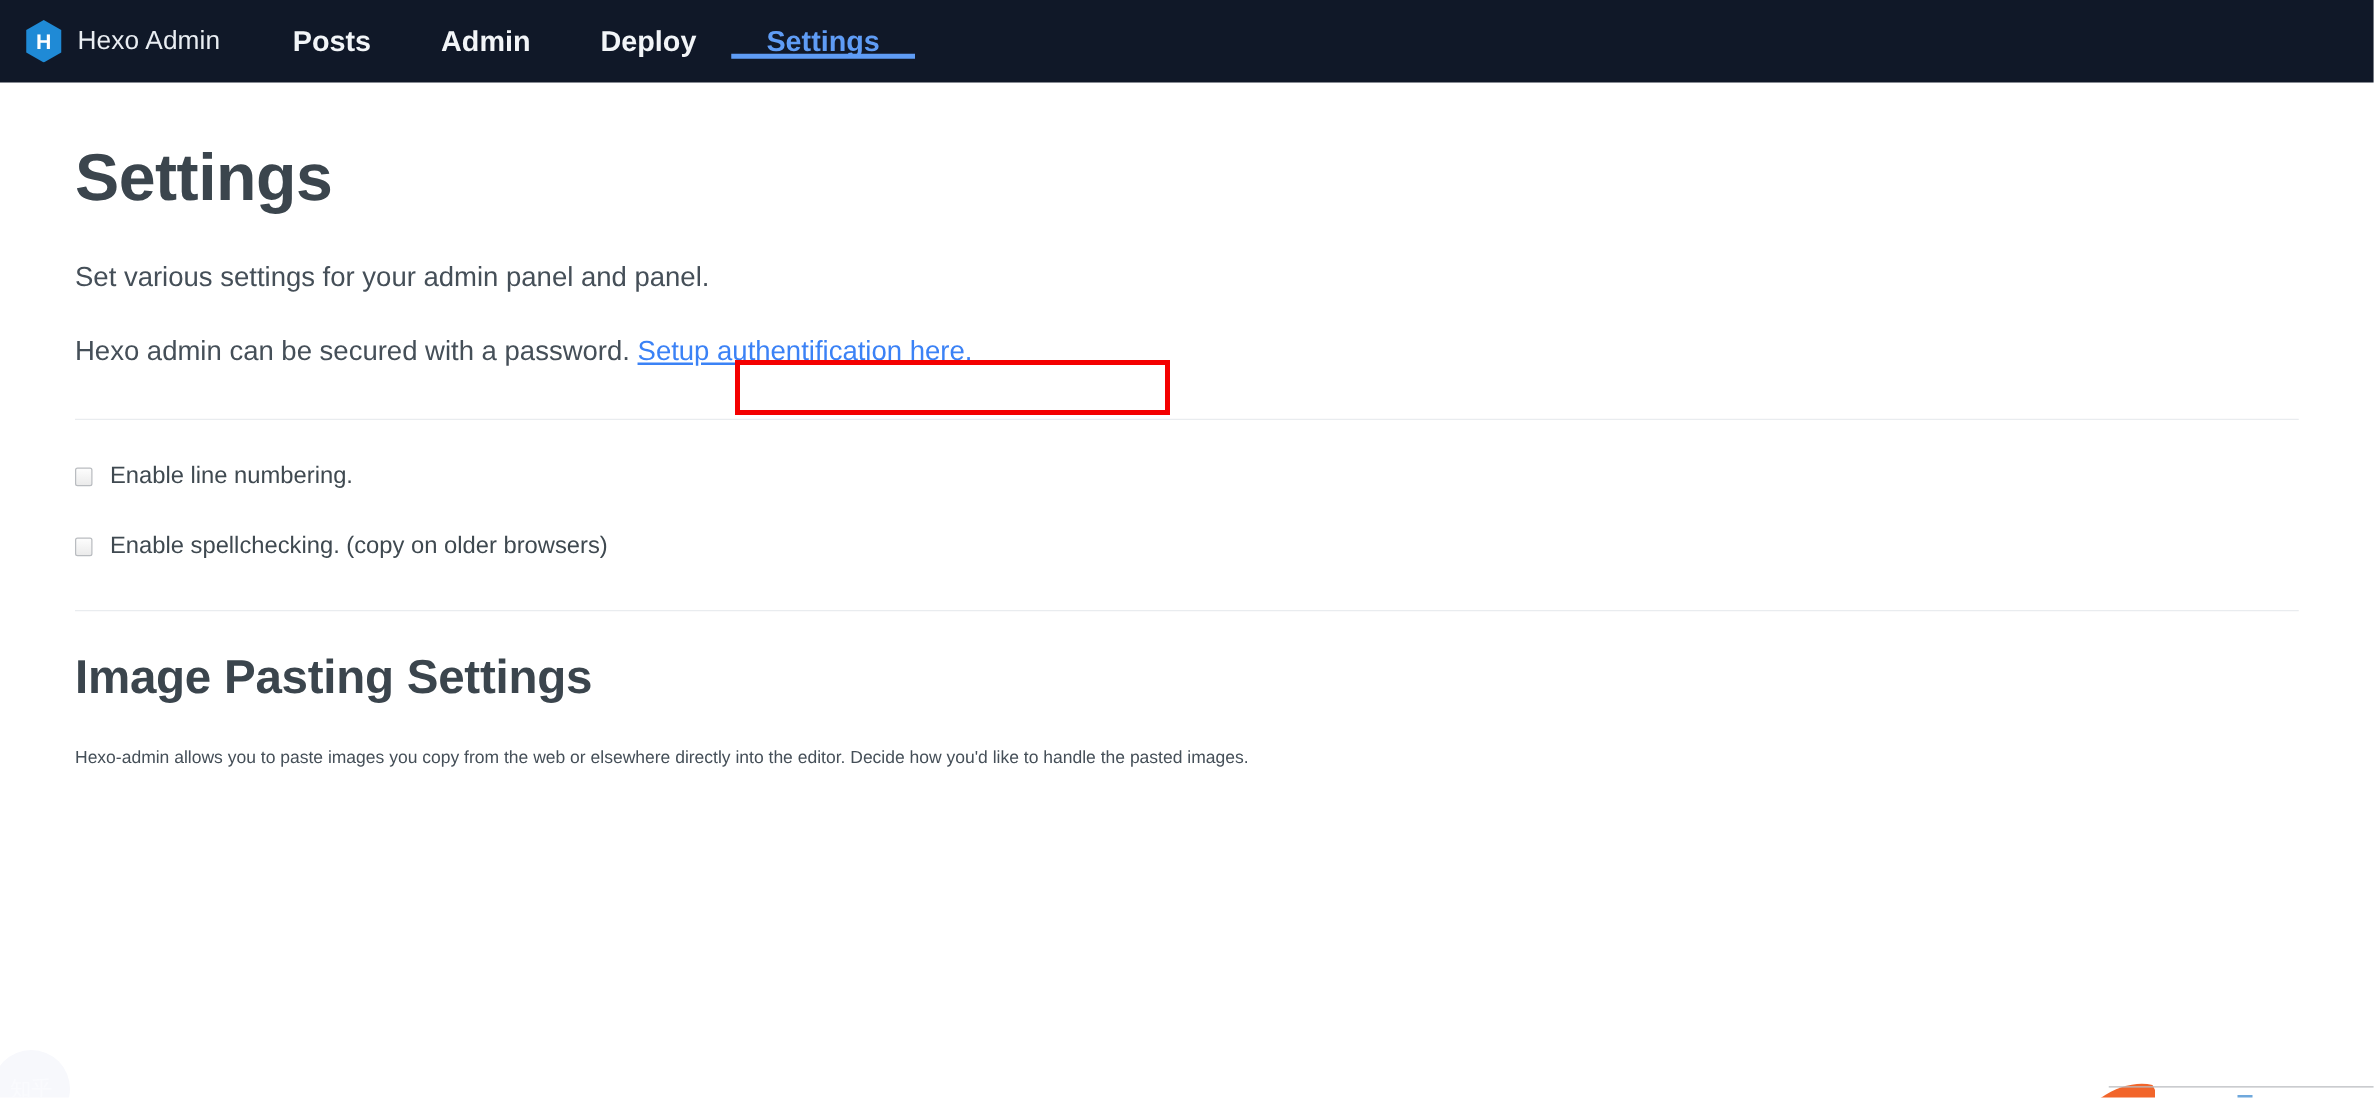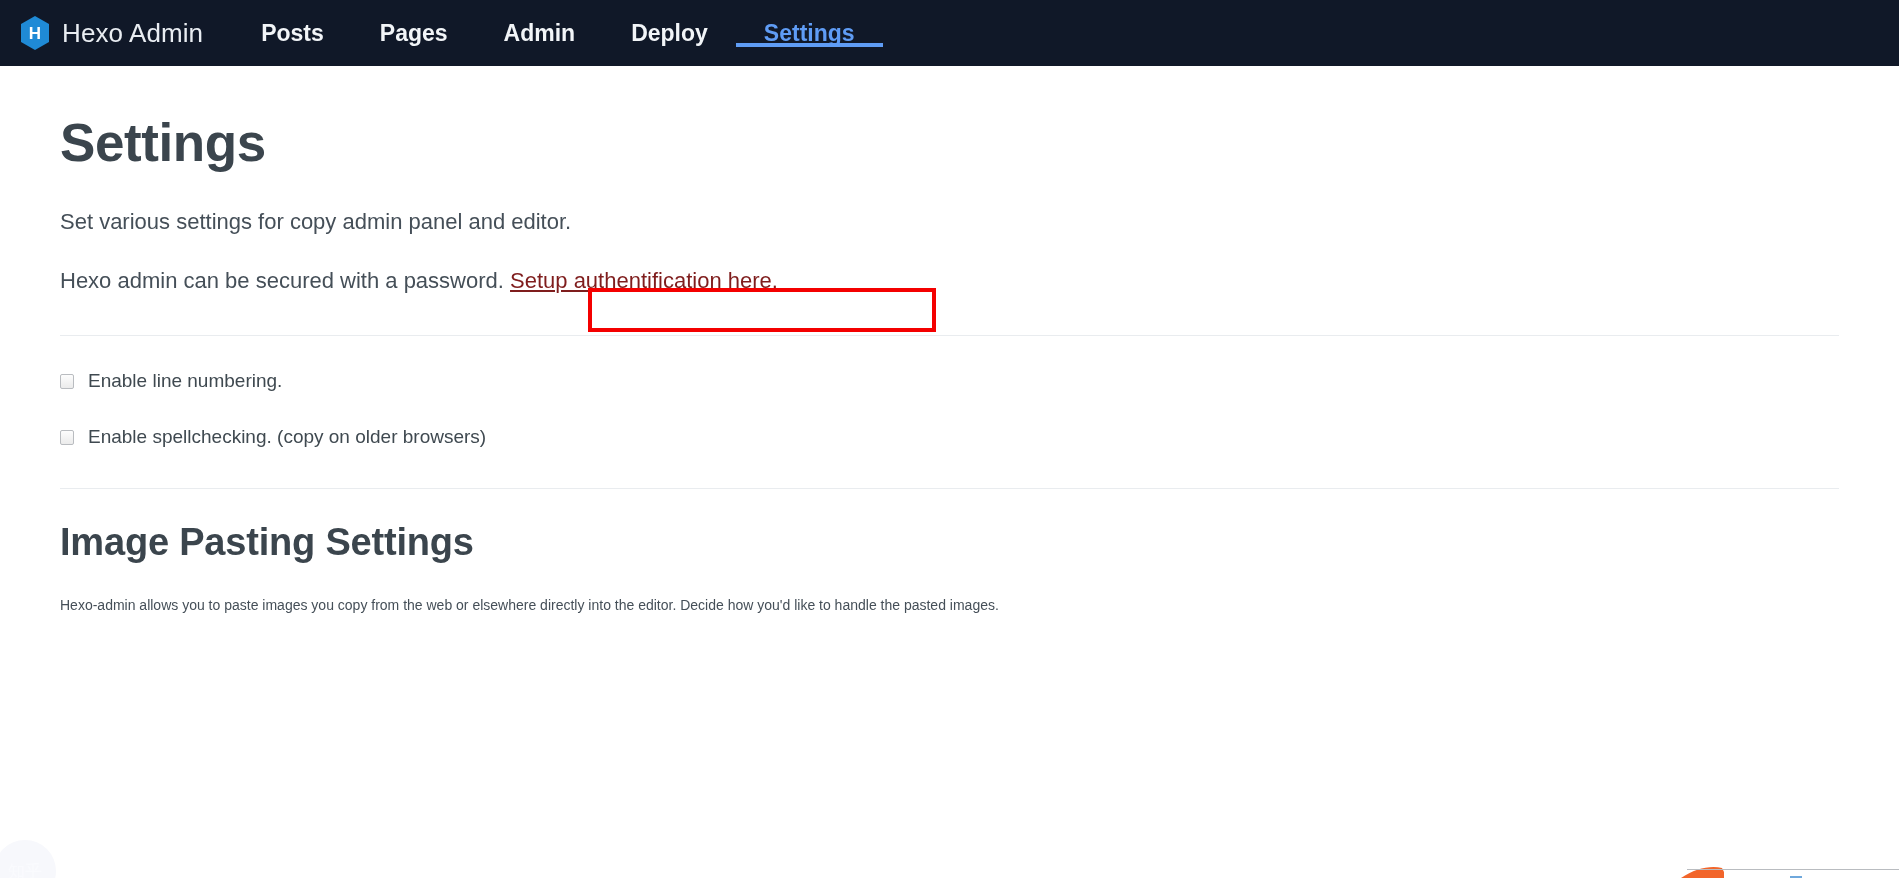--- a/index.html
+++ b/index.html
@@ -32,21 +32,21 @@
     padding: 0 14px 0 10px;
     cursor: pointer;
   }
   .brand-logo {
     width: 30px;
     height: 34px;
     display: block;
   }
   .brand-text {
     color: #e9edf2;
-    font-size: 26px;
+    font-size: 21px;
     font-weight: 400;
     letter-spacing: 0.1px;
     white-space: nowrap;
   }
   .nav-items {
     display: flex;
     align-items: center;
     margin-left: 16px;
   }
   .nav-item {
@@ -89,21 +89,21 @@
   p.lead {
     font-size: 22px;
     color: #454f58;
     margin: 36px 0 0 0;
     line-height: 1.3;
   }
   p.lead.second {
     margin-top: 30px;
   }
   .auth-link {
-    color: #7f1d1d;
+    color: #3b82f6;
     text-decoration: underline;
     cursor: pointer;
     text-align: right;
   }
   hr.divider {
     border: none;
     border-top: 1px solid #e9ecef;
     margin: 40px 0 0 0;
   }
   h2.section-title {
@@ -215,32 +215,31 @@
       <svg class="brand-logo" viewBox="0 0 30 34" xmlns="http://www.w3.org/2000/svg">
         <polygon points="15,0 29,8 29,26 15,34 1,26 1,8" fill="#1f8ad6"></polygon>
         <text x="15" y="23" font-family="Liberation Sans, sans-serif" font-size="17" font-weight="bold" fill="#ffffff" text-anchor="middle">H</text>
       </svg>
     </span>
     <span class="brand-text">Hexo Admin</span>
   </div>
 
   <div class="nav-items">
     <div class="nav-item">Posts</div>
-    <div class="nav-item">Pages</div>
     <div class="nav-item">Admin</div>
     <div class="nav-item">Deploy</div>
     <div class="nav-item active">Settings</div>
   </div>
 </div>
 
 <div class="main">
 
   <h1 class="page-title">Settings</h1>
 
-  <p class="lead">Set various settings for copy admin panel and editor.</p>
+  <p class="lead">Set various settings for your admin panel and panel.</p>
 
   <p class="lead second">
     <span>Hexo admin can be secured with a password.</span>
     <a class="auth-link">Setup authentification here.</a>
   </p>
 
   <hr class="divider">
 
 
   <div class="checkbox-row">

